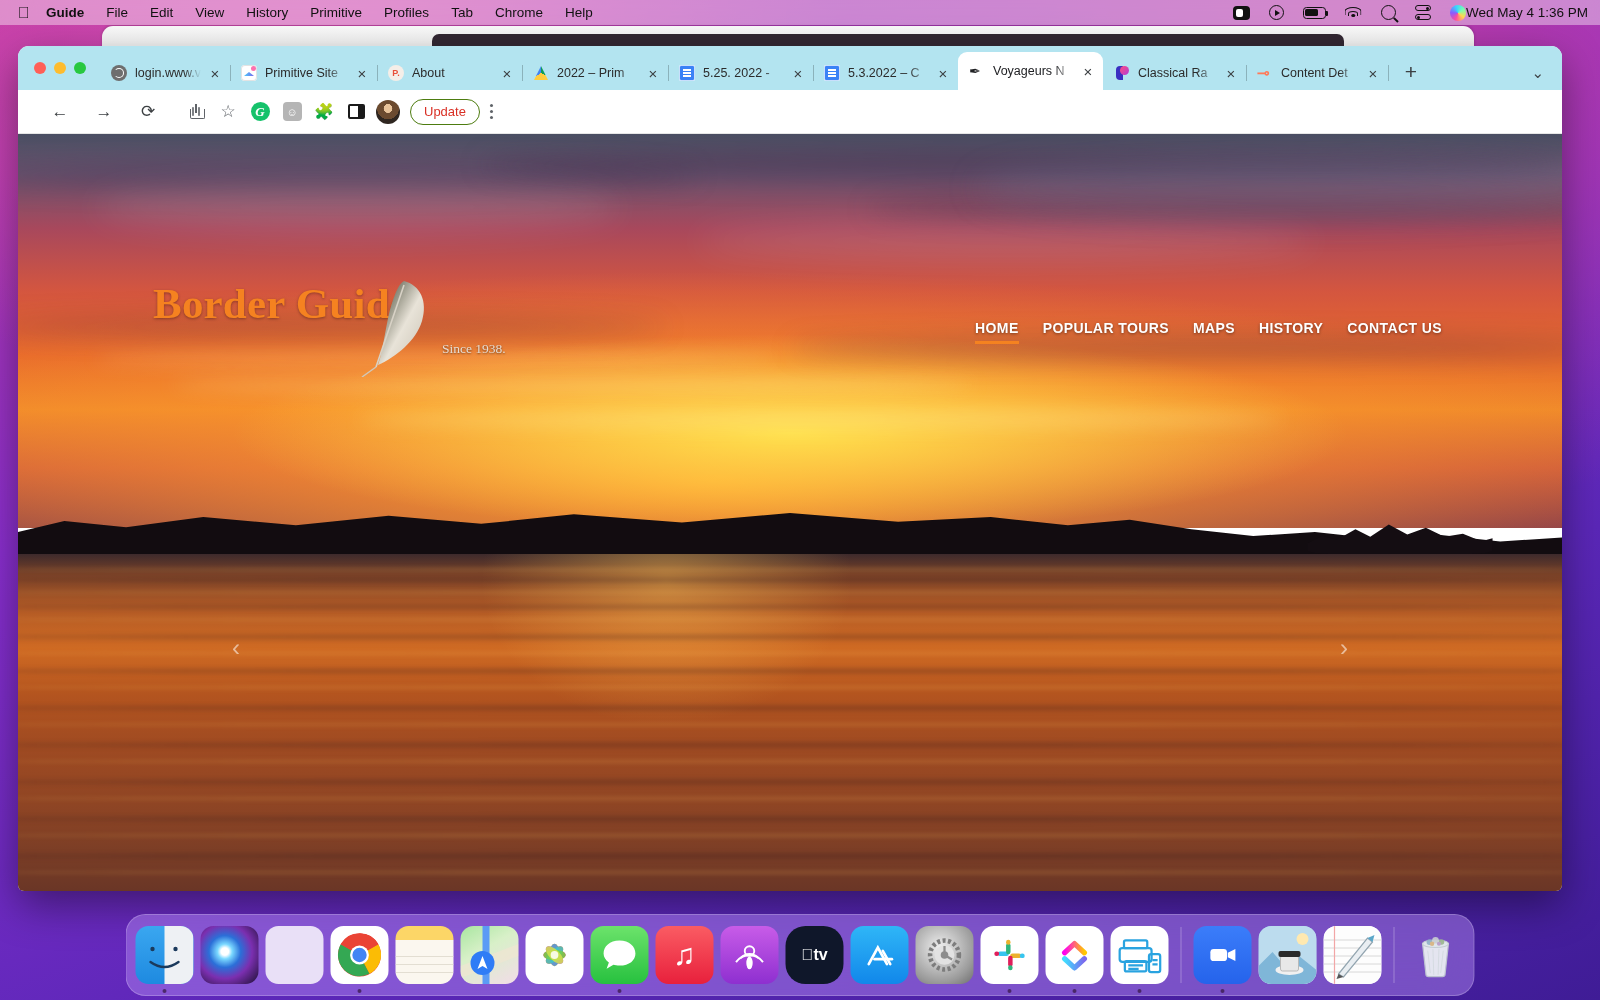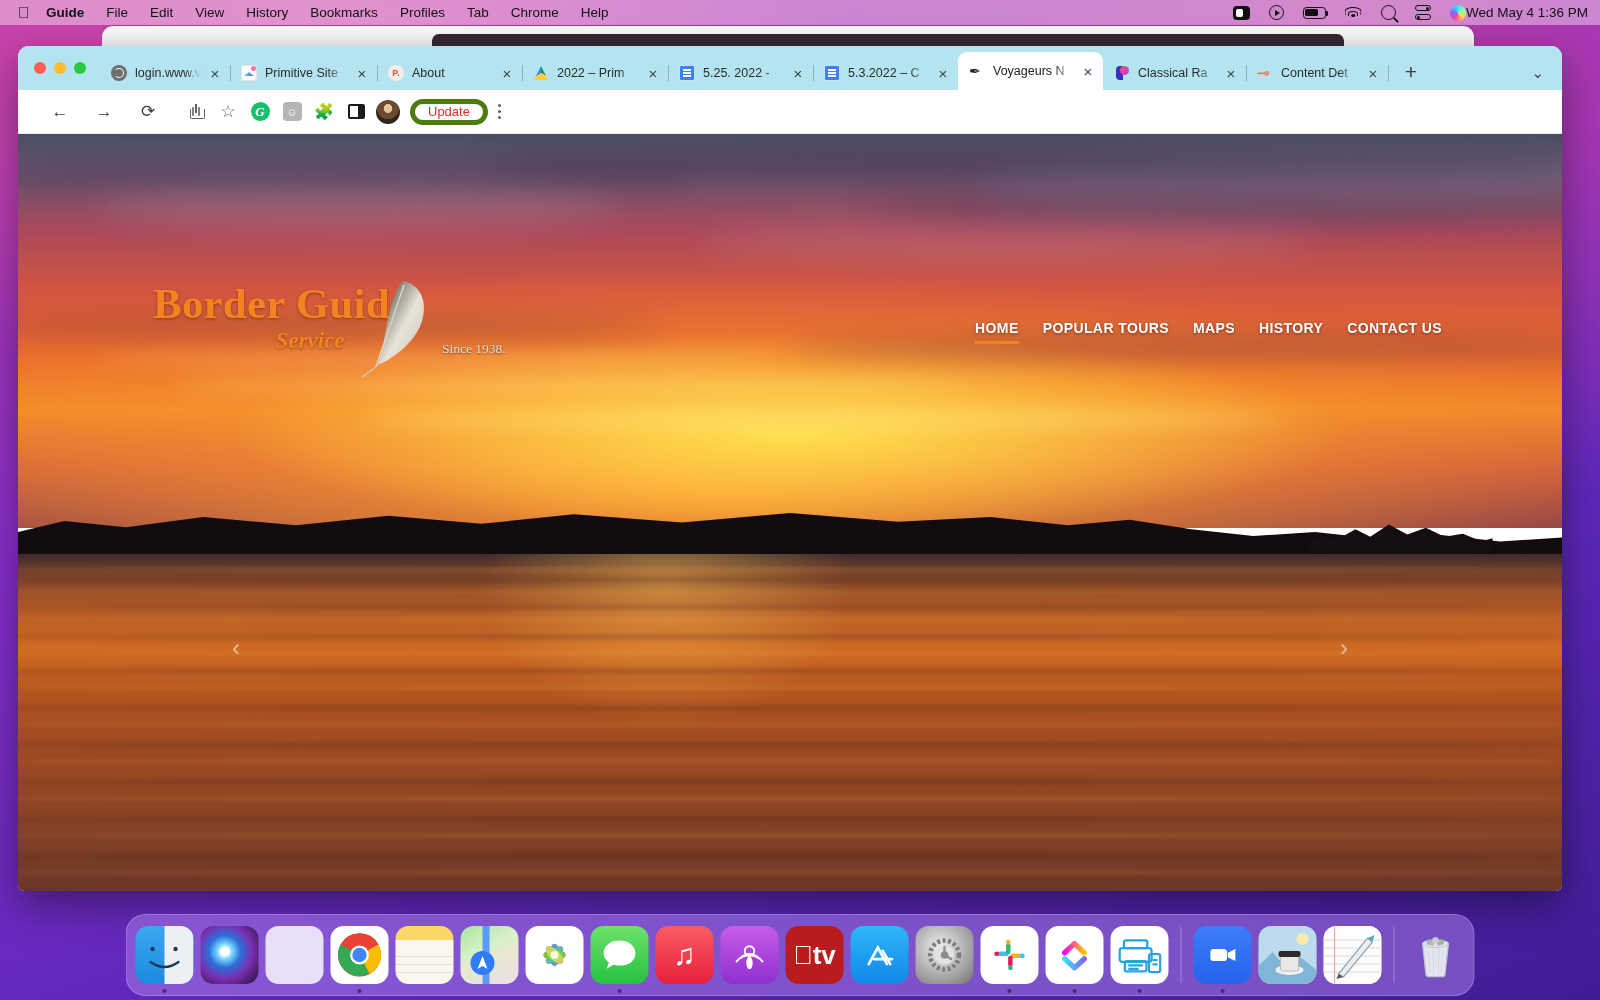--- a/index.html
+++ b/index.html
@@ -188,21 +188,21 @@
   .ic-gram { width: 19px; height: 19px; border-radius: 50%; background: #15c26b; color: #fff;
      font-size: 13px; font-weight: bold; display:flex;align-items:center;justify-content:center; font-family:"Liberation Serif",serif;}
   .ic-ext2 { width: 19px; height: 19px; border-radius: 4px; background: #b5b5b5; color:#fff; font-size:11px;
      display:flex;align-items:center;justify-content:center;}
   .ic-puzzle { font-size: 16px; color: #1a1a1a; line-height: 1; }
   .ic-panel { width: 17px; height: 15px; border: 2px solid #1a1a1a; border-radius: 2px; position: relative; }
   .ic-panel:after { content:""; position:absolute; right:0; top:0; bottom:0; width:5px; background:#1a1a1a; }
   .avatar { width: 24px; height: 24px; border-radius: 50%;
      background: radial-gradient(circle at 50% 35%, #e8c39a 0 22%, #6b4a2f 23% 55%, #2f2620 56% 100%); }
   .update-btn {
-    height: 26px; border: 5px solid #4d7c0f; border-radius: 13px;
+    height: 26px; border: 1px solid #4d7c0f; border-radius: 13px;
     color: #d93025; font-size: 13px; padding: 0 13px;
     display: flex; align-items: center; margin-left: 8px; background: #fff;
   }
   .kebab { width: 20px; display:flex; flex-direction:column; align-items:center; gap:3px; margin-left:2px; }
   .kebab i { width: 3px; height: 3px; border-radius: 50%; background: #5f6368; }
 
   
   #page { position: relative; height: 757px; overflow: hidden; }
   #hero { position: absolute; inset: 0; }
   .sky {
@@ -333,21 +333,21 @@
   .d-launch i { border-radius: 3px; }
   .d-chrome { background: #fff; }
   .d-notes { background: linear-gradient(#fcd667 0 24%, #fbf7ef 24% 100%); }
   .d-notes:after { content:""; position:absolute; left:0; right:0; top:30px; height:24px;
      background: repeating-linear-gradient(#e3ded2 0 1px, transparent 1px 8px); }
   .d-maps { background: linear-gradient(150deg,#a8e6a0 0%,#d8f0c8 40%,#f2dce8 100%); }
   .d-photos { background:#fff; }
   .d-msg { background: linear-gradient(#6ce36b,#27c13f); }
   .d-music { background: linear-gradient(#fa5c63,#e8203c); }
   .d-pod { background: linear-gradient(#c85ce8,#8e2fd0); }
-  .d-tv { background: #b91c1c; color:#fff; font-size: 26px; font-weight: bold; }
+  .d-tv { background: #0f172a; color:#fff; font-size: 16px; font-weight: bold; border-radius: 20px; }
   .d-appstore { background: linear-gradient(#2fb6f7,#1187ea); }
   .d-sysprefs { background: radial-gradient(circle at 42% 38%, #f0f0f0, #9a9a9a 70%, #6e6e6e 100%); }
   .d-slack { background:#fff; }
   .d-clickup { background: #fff; }
   .d-print { background: #fff; }
   .d-zoom { background: linear-gradient(#3b7dfa,#2563eb); }
   .d-preview { background: linear-gradient(150deg,#8fc8e8,#dfeef7); }
   .d-textedit { background: #fdfdfd; }
   .d-trash { background: transparent; }
 </style>
@@ -356,21 +356,21 @@
 
 <div id="desktop"></div>
 
 <div id="menubar">
   <span class="apple"></span>
   <span class="mitem bold">Guide</span>
   <span class="mitem">File</span>
   <span class="mitem">Edit</span>
   <span class="mitem">View</span>
   <span class="mitem">History</span>
-  <span class="mitem">Bookmarks</span>
+  <span class="mitem">Primitive</span>
   <span class="mitem">Profiles</span>
   <span class="mitem">Tab</span>
   <span class="mitem">Chrome</span>
   <span class="mitem">Help</span>
   <span class="spacer"></span>
   <span class="sitem">
       <i class="ic-video"></i>
     </span>
   <span class="sitem">
       <i class="ic-play"></i>
@@ -548,21 +548,20 @@
           <div class="ripdark" style="top:67%"></div>
         <div class="rip" style="top:72%"></div>
           <div class="ripdark" style="top:78%"></div>
         <div class="rip" style="top:83%"></div>
           <div class="ripdark" style="top:89%"></div>
         <div class="rip" style="top:94%"></div>
       </div>
 
       <div id="logo">
         <div class="logo-main"><span>Border Guide</span><span class="reg">®</span></div>
-        <div class="logo-sub">Service</div>
       </div>
       <svg id="feather" viewBox="0 0 90 100">
         <defs>
           <linearGradient id="fg" x1="0" y1="0" x2="1" y2="1">
             <stop offset="0%" stop-color="#2b2b2b"></stop>
               <stop offset="22%" stop-color="#7a7a6a"></stop>
             <stop offset="55%" stop-color="#e8e3d8"></stop>
               <stop offset="100%" stop-color="#c9c2b4"></stop>
           </linearGradient>
         </defs>

